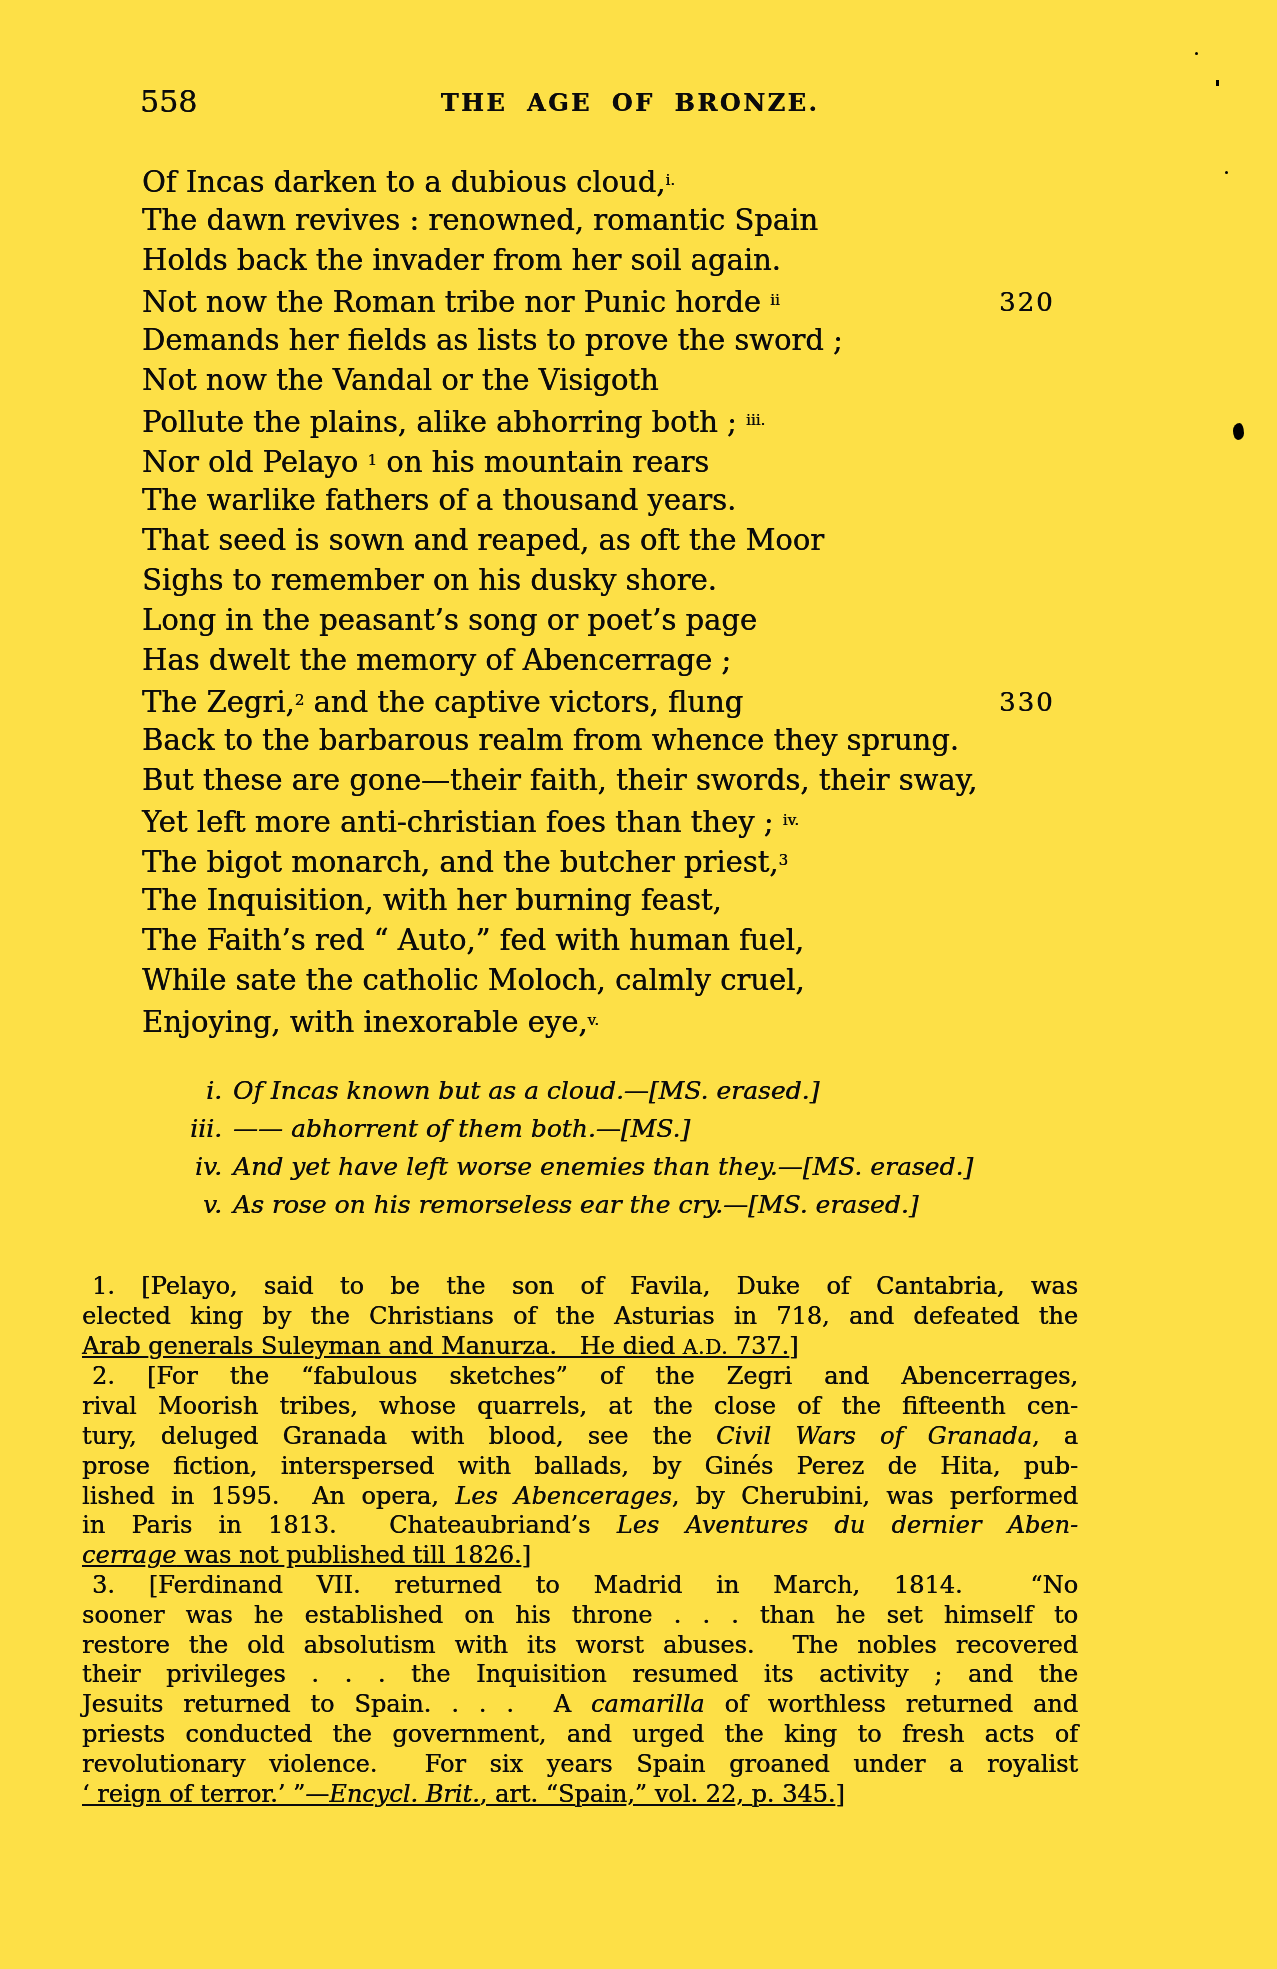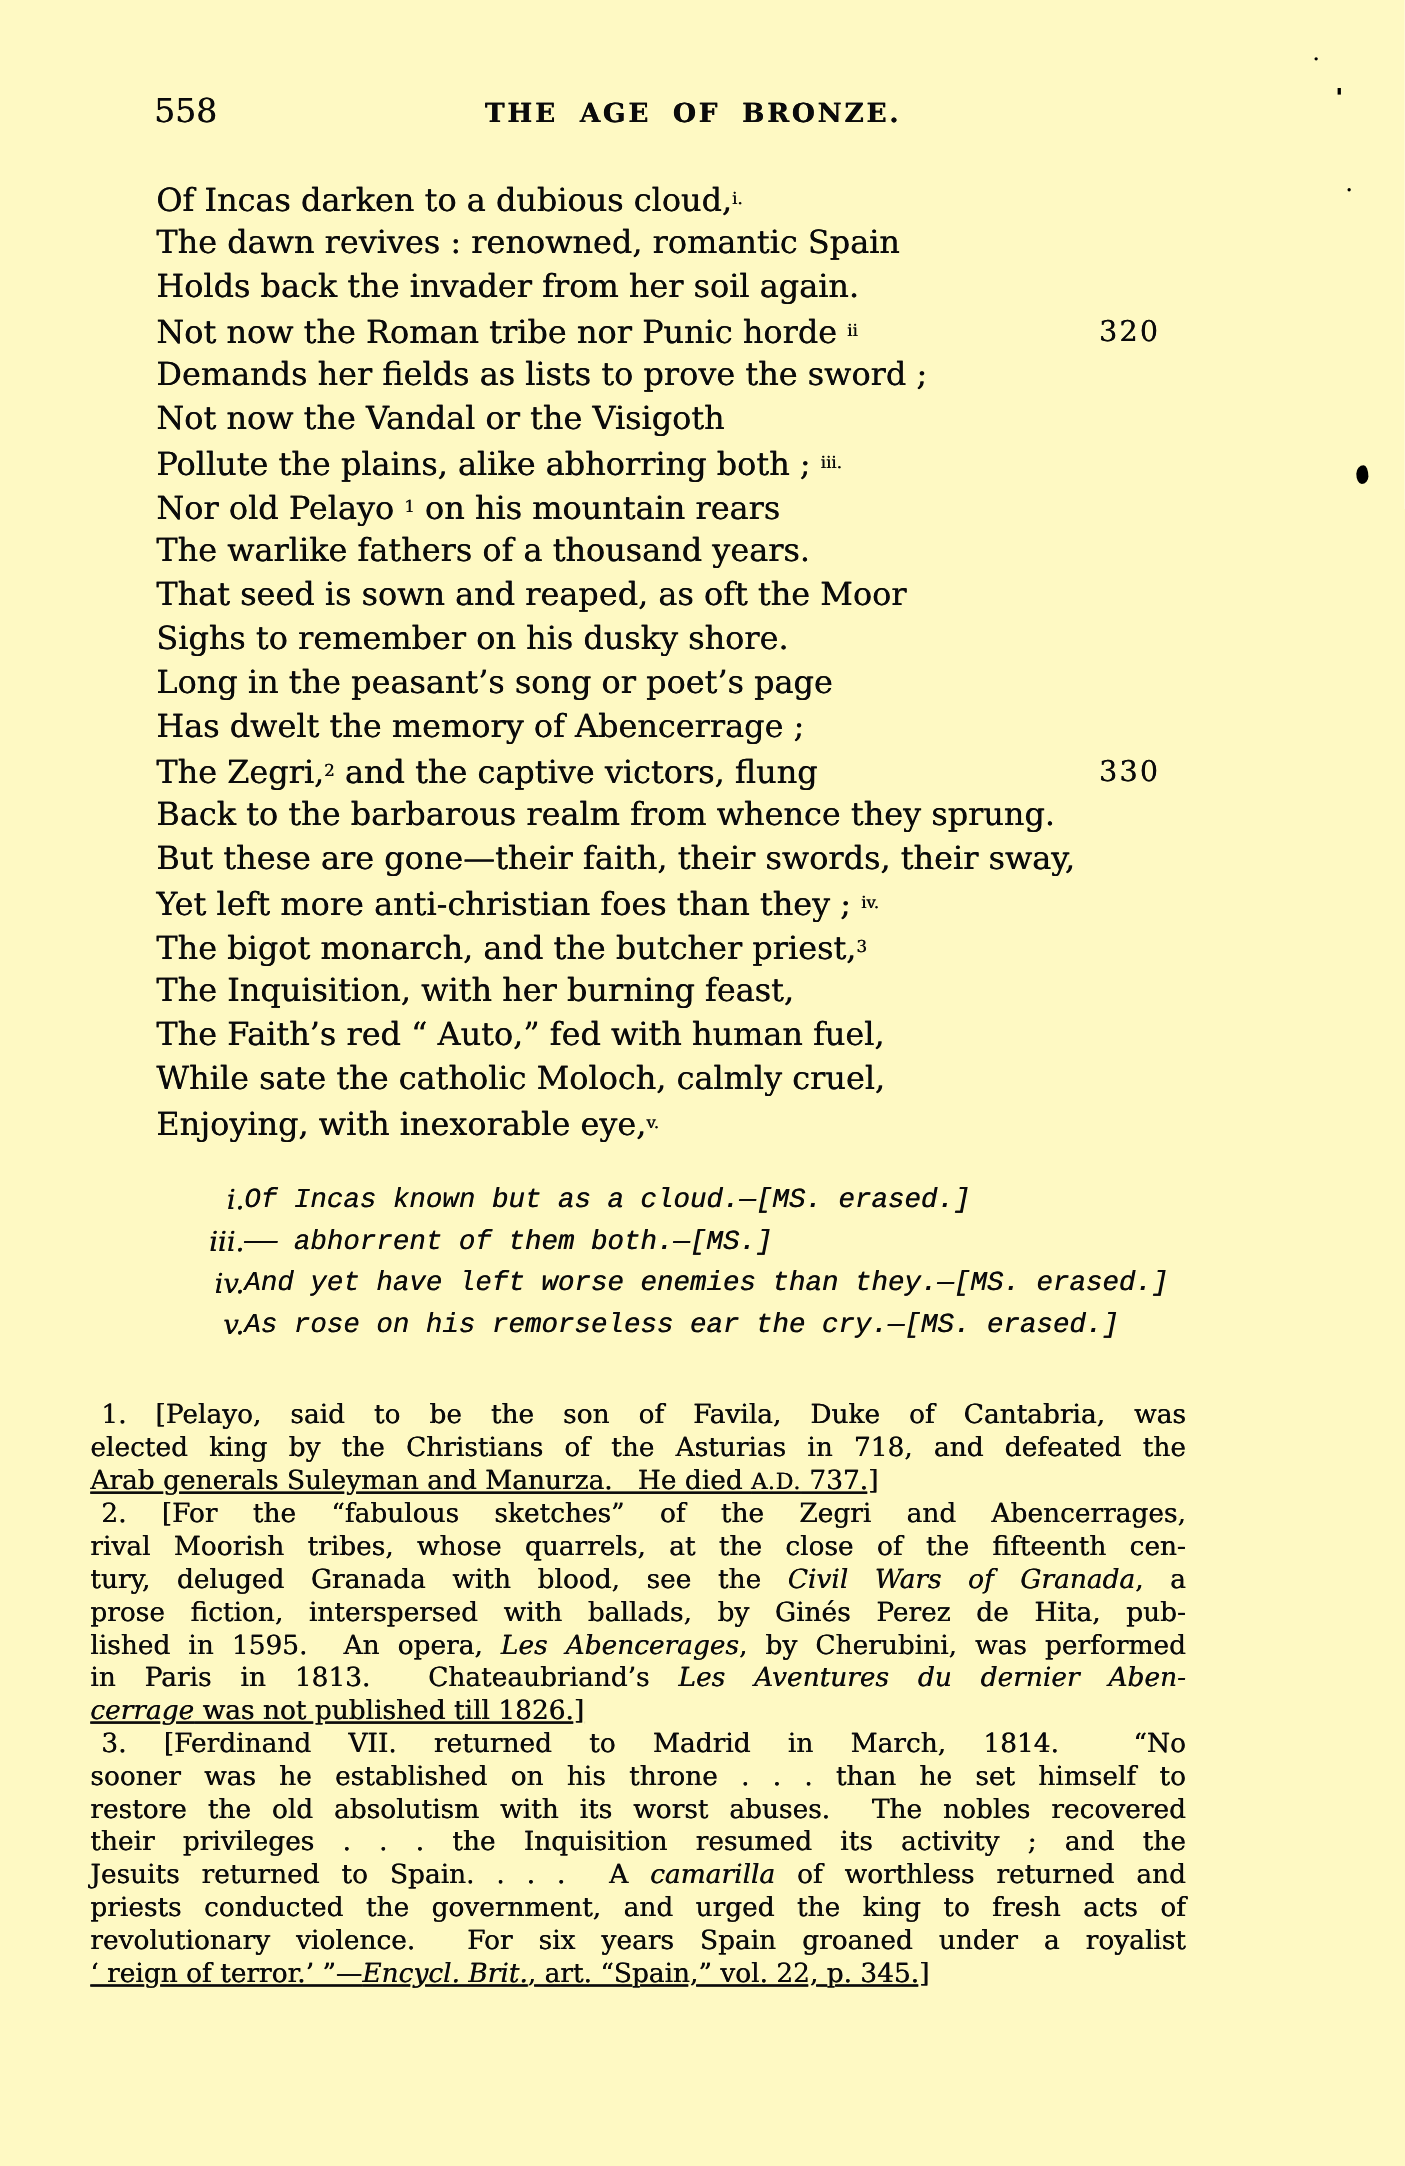--- a/index.html
+++ b/index.html
@@ -1,38 +1,38 @@
 <!DOCTYPE html>
 <html><head>
 <meta charset="utf-8">
 <style>
   html,body{margin:0;padding:0;background:#ffffff;}
   body{width:1277px;height:1969px;position:relative;overflow:hidden;
        font-family:"DejaVu Serif", serif;color:#0b0b0b;}
-  .page{position:absolute;inset:0;background:#fef9c3;
+  .page{position:absolute;inset:0;background:#fde047;
         text-shadow:0.35px 0 0 currentColor;padding-left:36px;}
 
   
   .page-number{position:absolute;left:140px;top:84px;font-size:30px;}
   .head-title{position:absolute;left:0;top:88px;width:1210px;text-align:center;
               font-size:24px;font-weight:bold;letter-spacing:2.5px;word-spacing:9px;margin-left:25px;}
 
   
   .poem{position:absolute;left:142px;top:160px;width:1010px;
         font-size:29px;line-height:40px;white-space:nowrap;}
   .poem-line{position:relative;height:40px;}
   .sup{font-size:0.52em;vertical-align:0.48em;letter-spacing:0;}
   .lineno{position:absolute;left:857px;top:2px;font-size:26px;letter-spacing:2px;}
 
   
   .variants{position:absolute;left:142px;top:1072px;font-size:25px;line-height:38px;
             font-style:italic;}
   .variant-line{display:flex;white-space:nowrap;}
   .vnum{width:80px;text-align:right;flex:none;}
-  .vtext{font-family:Liberation Mono, monospace;}
+  .vtext{margin-left:11px;}
 
   
   .footnotes{position:absolute;left:82px;top:1272px;width:996px;
              font-size:24px;line-height:29.8px;}
   .fn-line{text-align:justify;text-align-last:justify;}
   .fn-line.last{text-align-last:left;text-decoration:underline;}
   .fn-line.first{text-indent:10px;}
   .it{font-style:italic;margin-top:18px;}
   .sc{font-size:0.85em;letter-spacing:0.5px;}
 

